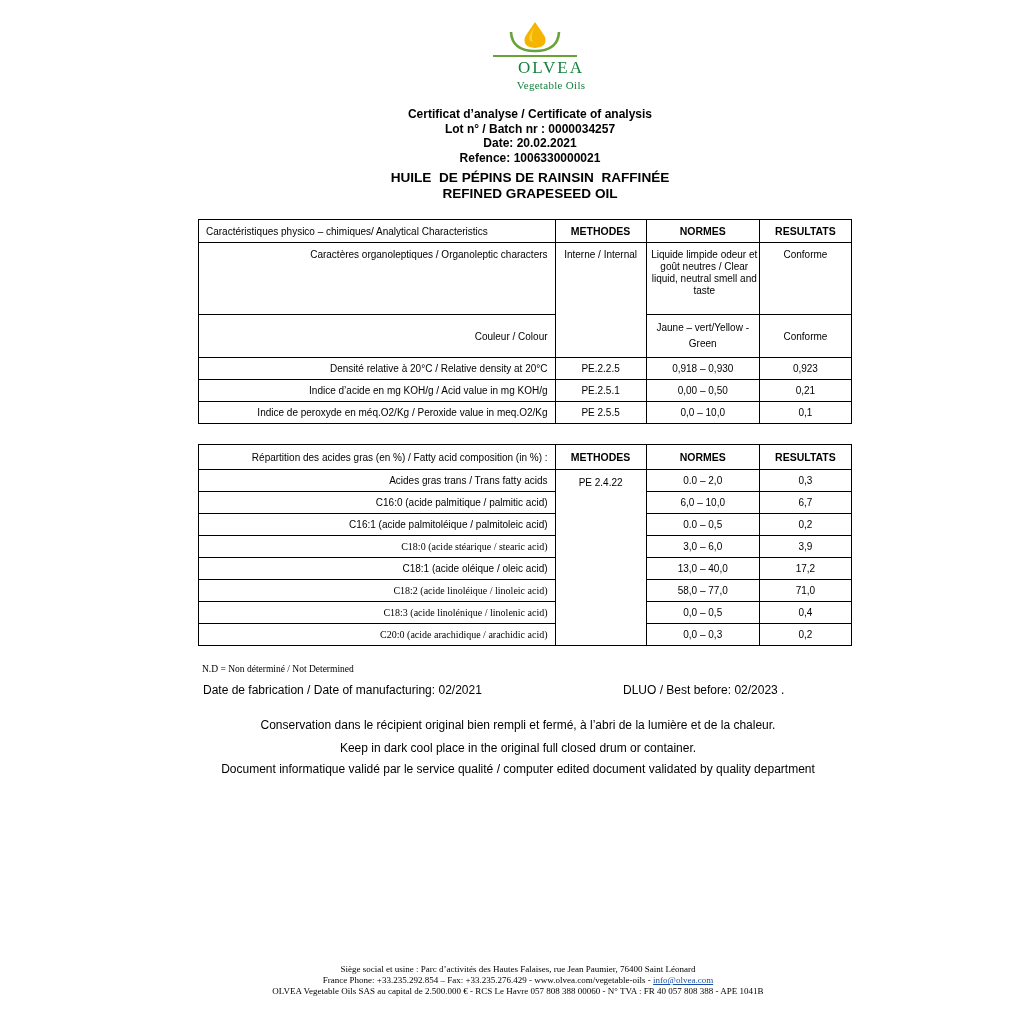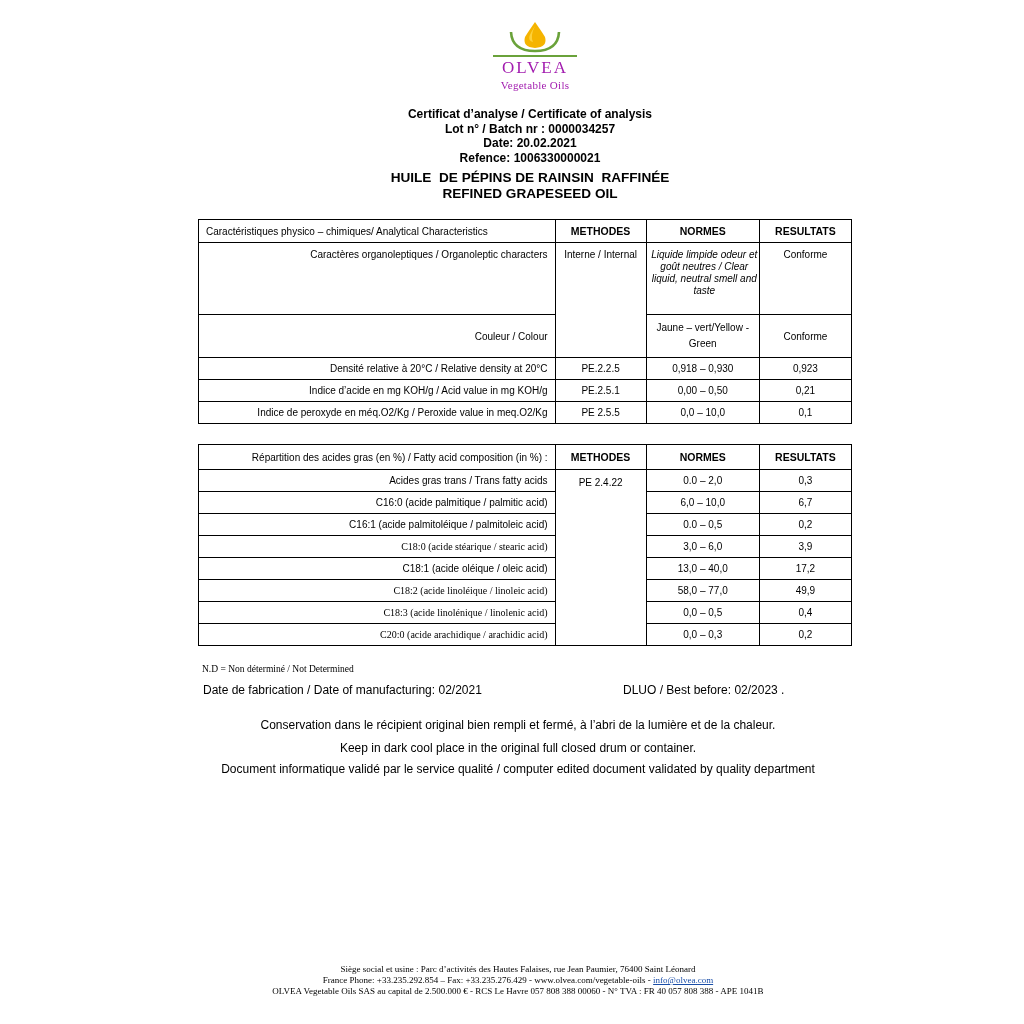--- a/index.html
+++ b/index.html
@@ -2,21 +2,21 @@
 <html><head>
 <meta charset="utf-8">
 <style>
   html, body { margin: 0; padding: 0; background: #ffffff; }
   body { width: 1024px; height: 1024px; position: relative; overflow: hidden; color: #000; font-family: "Liberation Sans", sans-serif; }
   .abs { position: absolute; }
 
   
   #logo { left: 490px; top: 18px; width: 90px; height: 75px; }
   #logo svg { display: block; }
-  .logo-word { position: absolute; left: 0; width: 90px; text-align: center; font-family: "Liberation Serif", serif; color: #a21caf; }
+  .logo-word { position: absolute; left: 16px; width: 90px; text-align: center; font-family: "Liberation Serif", serif; color: #15803d; }
   .logo-name { top: 40px; font-size: 17px; letter-spacing: 2px; }
   .logo-sub { top: 61px; font-size: 11px; letter-spacing: 0.3px; }
 
   
   #header { left: 0; top: 107px; width: 1060px; text-align: center; font-weight: bold; font-size: 12px; line-height: 14.5px; }
   #product { left: 0; top: 170px; width: 1060px; text-align: center; font-weight: bold; font-size: 13.6px; line-height: 16px; }
 
   
   table { border-collapse: collapse; position: absolute; left: 198px; width: 654px; table-layout: fixed; }
   td, th { border: 1px solid #000; font-size: 10px; padding: 0 7px; font-weight: normal; text-align: right; }
@@ -85,21 +85,21 @@
   <tbody>
       <tr class="h">
     <td class="c-label">Caractéristiques physico – chimiques/ Analytical Characteristics</td>
     <th>METHODES</th>
     <th>NORMES</th>
     <th>RESULTATS</th>
   </tr>
   <tr class="org">
     <td class="top">Caractères organoleptiques / Organoleptic characters</td>
     <td class="center top" rowspan="2" style="padding-left:2px;padding-right:2px;margin-left:41px;">Interne / Internal</td>
-    <td class="center top" style="padding:6px 1px 0 4px;line-height:12px;font-style:italic;">Liquide limpide odeur et goût neutres / Clear liquid, neutral smell and taste</td>
+    <td class="center top" style="padding:6px 1px 0 4px;line-height:12px;">Liquide limpide odeur et goût neutres / Clear liquid, neutral smell and taste</td>
     <td class="center top">Conforme</td>
   </tr>
   <tr class="col">
     <td>Couleur / Colour</td>
     <td class="center" style="padding:0 8px;line-height:16px;">Jaune – vert/Yellow - Green</td>
     <td class="center">Conforme</td>
   </tr>
   <tr class="r">
     <td>Densité relative à 20°C / Relative density at 20°C</td>
     <td class="center">PE.2.2.5</td>
@@ -157,21 +157,21 @@
     <td class="center">3,9</td>
   </tr>
   <tr class="r">
     <td>C18:1 (acide oléique / oleic acid)</td>
     <td class="center">13,0 – 40,0</td>
     <td class="center">17,2</td>
   </tr>
   <tr class="r">
     <td class="serif">C18:2 (acide linoléique / linoleic acid)</td>
     <td class="center">58,0 – 77,0</td>
-    <td class="center">49,9</td>
+    <td class="center">71,0</td>
   </tr>
   <tr class="r">
     <td class="serif">C18:3 (acide linolénique / linolenic acid)</td>
     <td class="center">0,0 – 0,5</td>
     <td class="center">0,4</td>
   </tr>
   <tr class="r">
     <td class="serif">C20:0 (acide arachidique / arachidic acid)</td>
     <td class="center">0,0 – 0,3</td>
     <td class="center">0,2</td>

